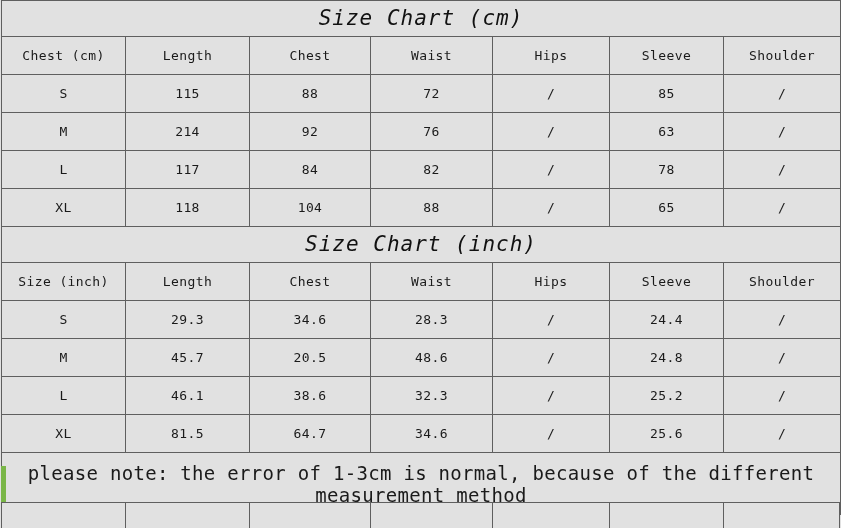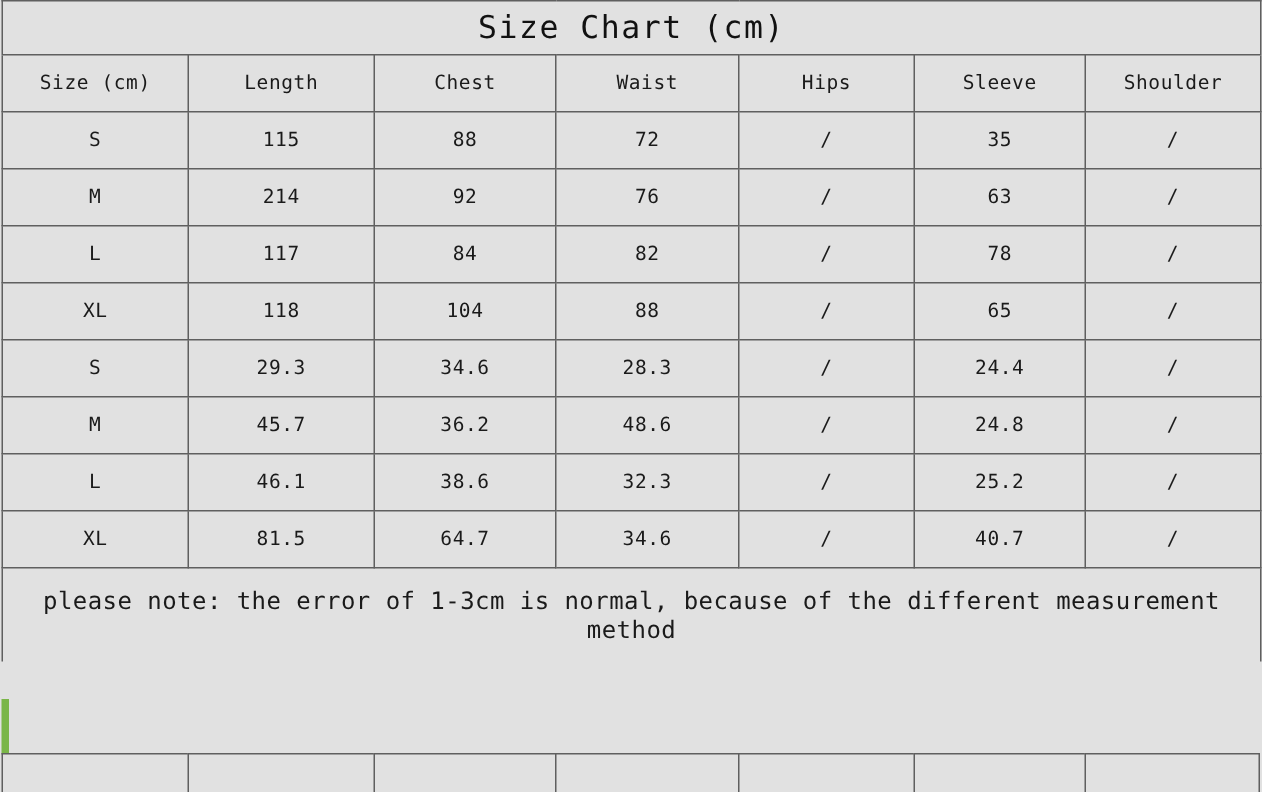--- a/index.html
+++ b/index.html
@@ -49,24 +49,25 @@
   }
   .hdr td {
     font-size: 13px;
   }
   .title-row td {
     border-left: 1px solid #5f5f5f;
     border-right: 1px solid #5f5f5f;
     border-top: 1px solid #5f5f5f;
     border-bottom: none;
     height: 34px;
+    font-style: italic;
   }
   .note-row td {
     height: 62px;
-    font-size: 16px;
+    font-size: 19px;
     border-top: 1px solid #5f5f5f;
     border-bottom: none;
     letter-spacing: 0.3px;
   }
   .bottom-strip {
     position: absolute;
     left: 1px;
     bottom: 0;
     width: 839px;
     height: 26px;
@@ -113,35 +114,35 @@
         <col class="col5">
         <col class="col6">
     </colgroup>
     <tbody>
       <tr class="title-row">
         <td colspan="7">
           <div class="title">Size Chart (cm)</div>
         </td>
       </tr>
       <tr class="hdr">
-        <td>Size (cm)</td>
+        <td>Chest (cm)</td>
         <td>Length</td>
         <td>Chest</td>
         <td>Waist</td>
         <td>Hips</td>
         <td>Sleeve</td>
         <td>Shoulder</td>
       </tr>
       <tr>
         <td>S</td>
         <td>115</td>
         <td>88</td>
         <td>72</td>
         <td>/</td>
-        <td>35</td>
+        <td>85</td>
         <td>/</td>
       </tr>
       <tr>
         <td>M</td>
         <td>214</td>
         <td>92</td>
         <td>76</td>
         <td>/</td>
         <td>63</td>
         <td>/</td>
@@ -158,54 +159,68 @@
       <tr>
         <td>XL</td>
         <td>118</td>
         <td>104</td>
         <td>88</td>
         <td>/</td>
         <td>65</td>
         <td>/</td>
       </tr>
 
+      <tr class="title-row">
+        <td colspan="7">
+          <div class="title">Size Chart (inch)</div>
+        </td>
+      </tr>
+      <tr class="hdr">
+        <td>Size (inch)</td>
+        <td>Length</td>
+        <td>Chest</td>
+        <td>Waist</td>
+        <td>Hips</td>
+        <td>Sleeve</td>
+        <td>Shoulder</td>
+      </tr>
       <tr>
         <td>S</td>
         <td>29.3</td>
         <td>34.6</td>
         <td>28.3</td>
         <td>/</td>
         <td>24.4</td>
         <td>/</td>
       </tr>
       <tr>
         <td>M</td>
         <td>45.7</td>
-        <td>36.2</td>
+        <td>20.5</td>
         <td>48.6</td>
         <td>/</td>
         <td>24.8</td>
         <td>/</td>
       </tr>
       <tr>
         <td>L</td>
         <td>46.1</td>
         <td>38.6</td>
         <td>32.3</td>
         <td>/</td>
         <td>25.2</td>
         <td>/</td>
       </tr>
       <tr>
         <td>XL</td>
         <td>81.5</td>
         <td>64.7</td>
         <td>34.6</td>
         <td>/</td>
-        <td>40.7</td>
+        <td>25.6</td>
         <td>/</td>
       </tr>
 
       <tr class="note-row">
         <td colspan="7">please note: the error of 1-3cm is normal, because of the different measurement method</td>
       </tr>
     </tbody>
   </table>
 
   <div class="green-tab"></div>

